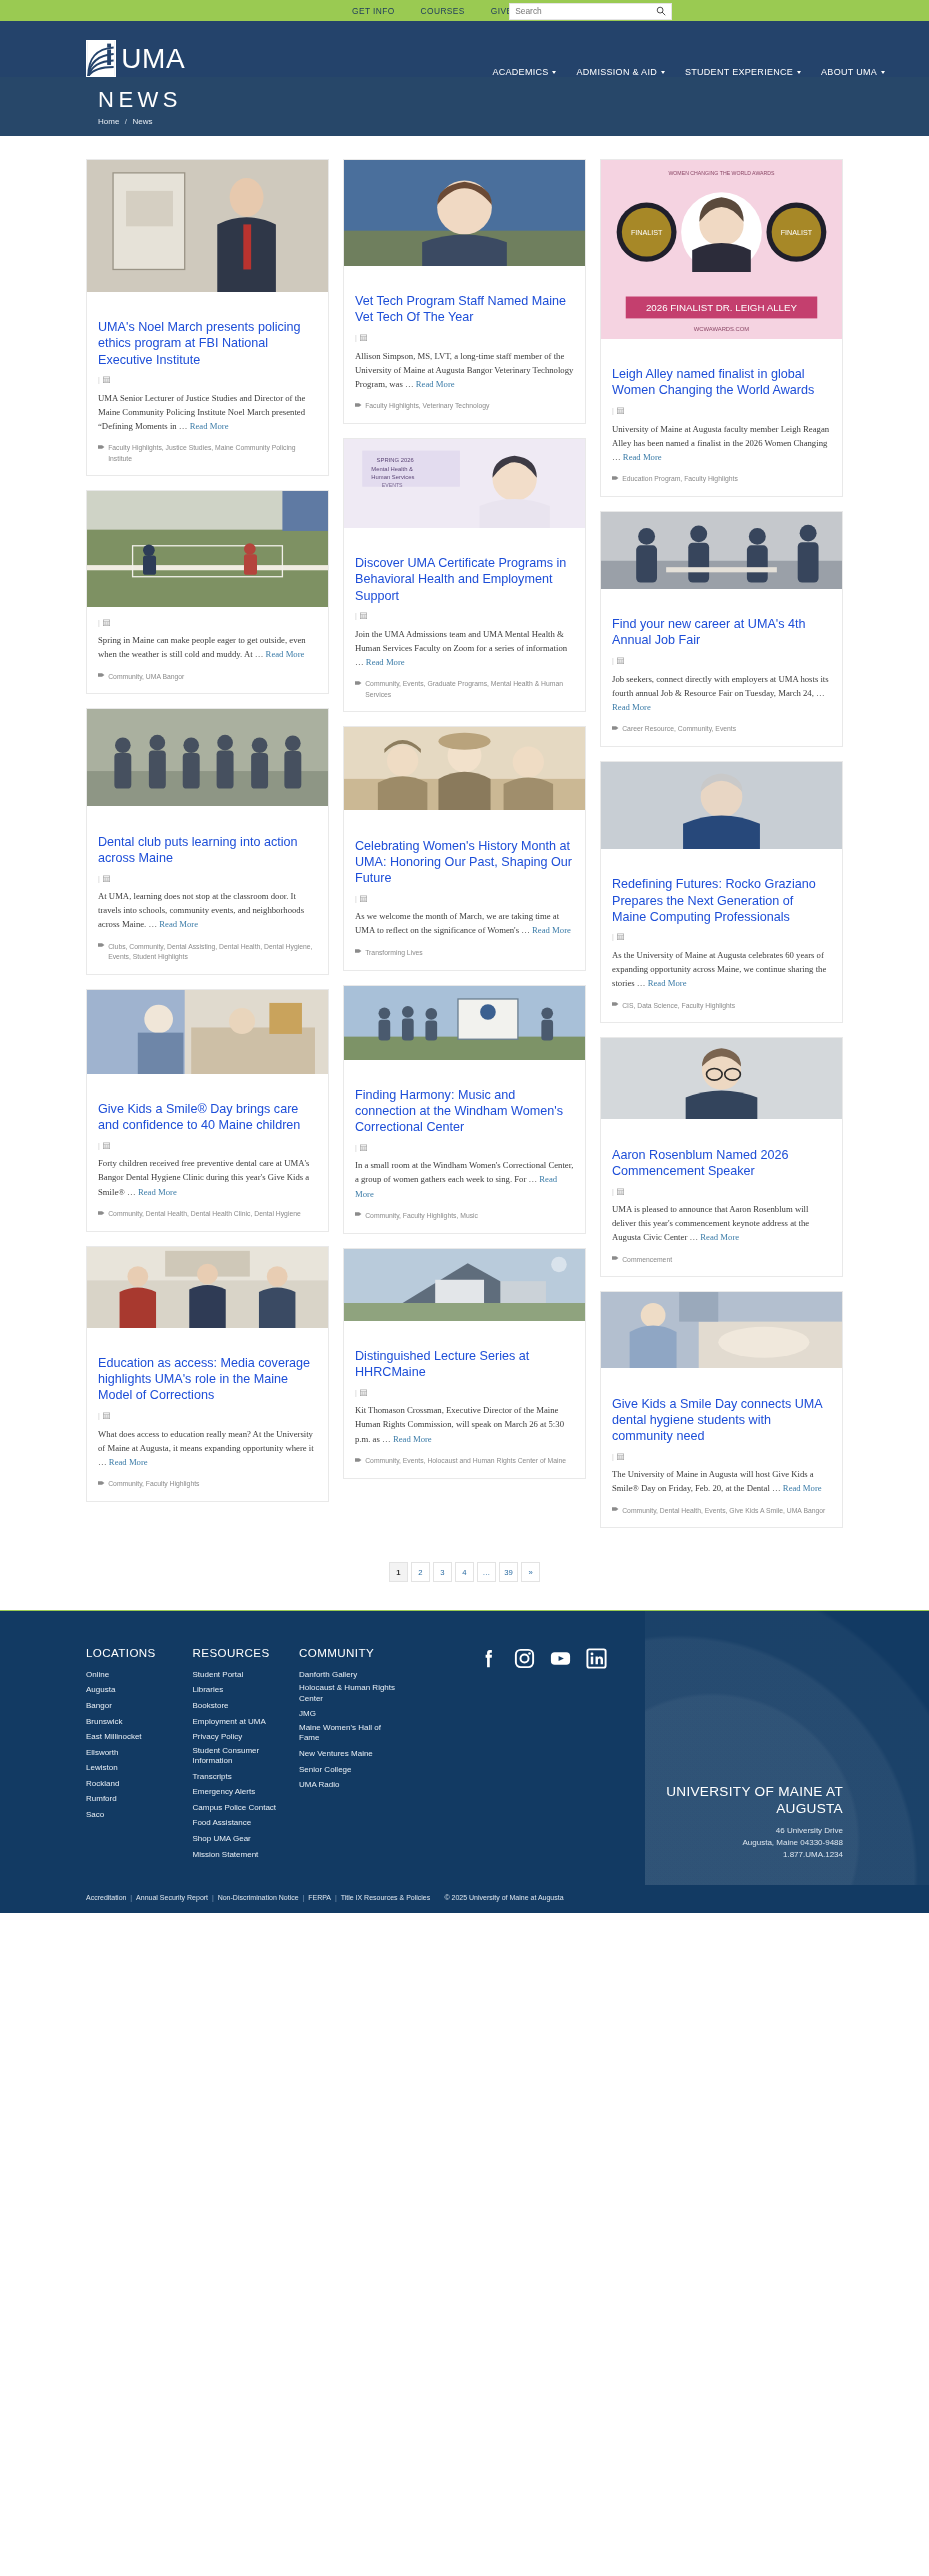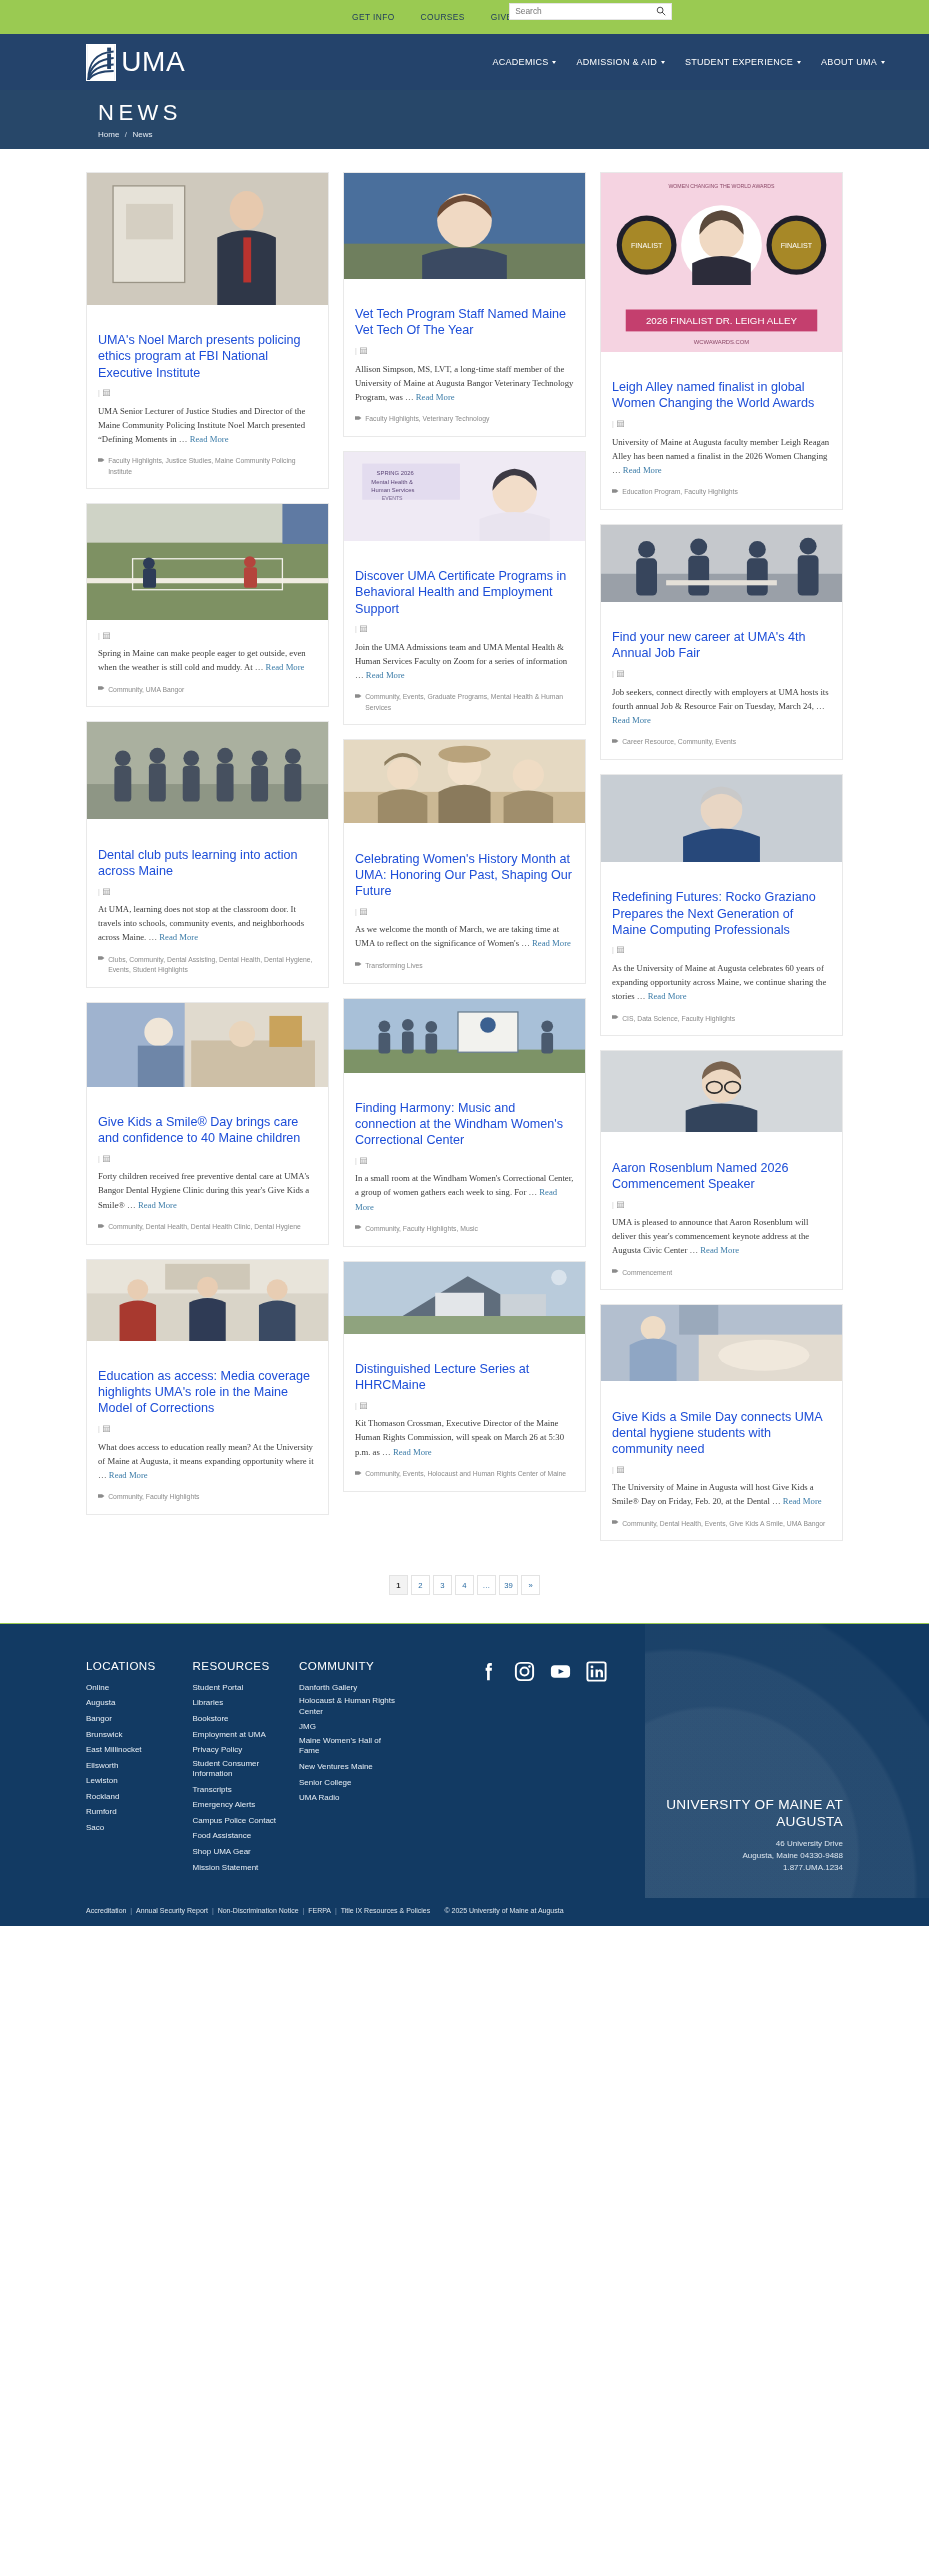--- a/index.html
+++ b/index.html
@@ -7,21 +7,21 @@
   body {
     font-family: "Liberation Sans", sans-serif;
     background: #ffffff;
     color: #333;
     -webkit-font-smoothing: antialiased;
   }
 
   
   .utility-bar {
     background: #9ACA52;
-    height: 34px;
+    height: 21px;
     display: flex;
     align-items: center;
     position: relative;
   }
   .utility-links {
     display: flex;
     gap: 26px;
     margin-left: 352px;
   }
   .utility-links a {
@@ -56,21 +56,21 @@
     width: 19.4px; height: 100%;
     background: #fff; border: 0; cursor: pointer;
     display:flex; align-items:center; justify-content:center;
   }
 
   
   .main-nav {
     background: #24436B;
     height: 56px;
     display: flex;
-    align-items: center;
+    align-items: flex-end;
     position: relative;
   }
   .brand {
     display: flex;
     align-items: center;
     margin-left: 86px;
     gap: 5.2px;
     text-decoration: none;
   }
   .crest {

